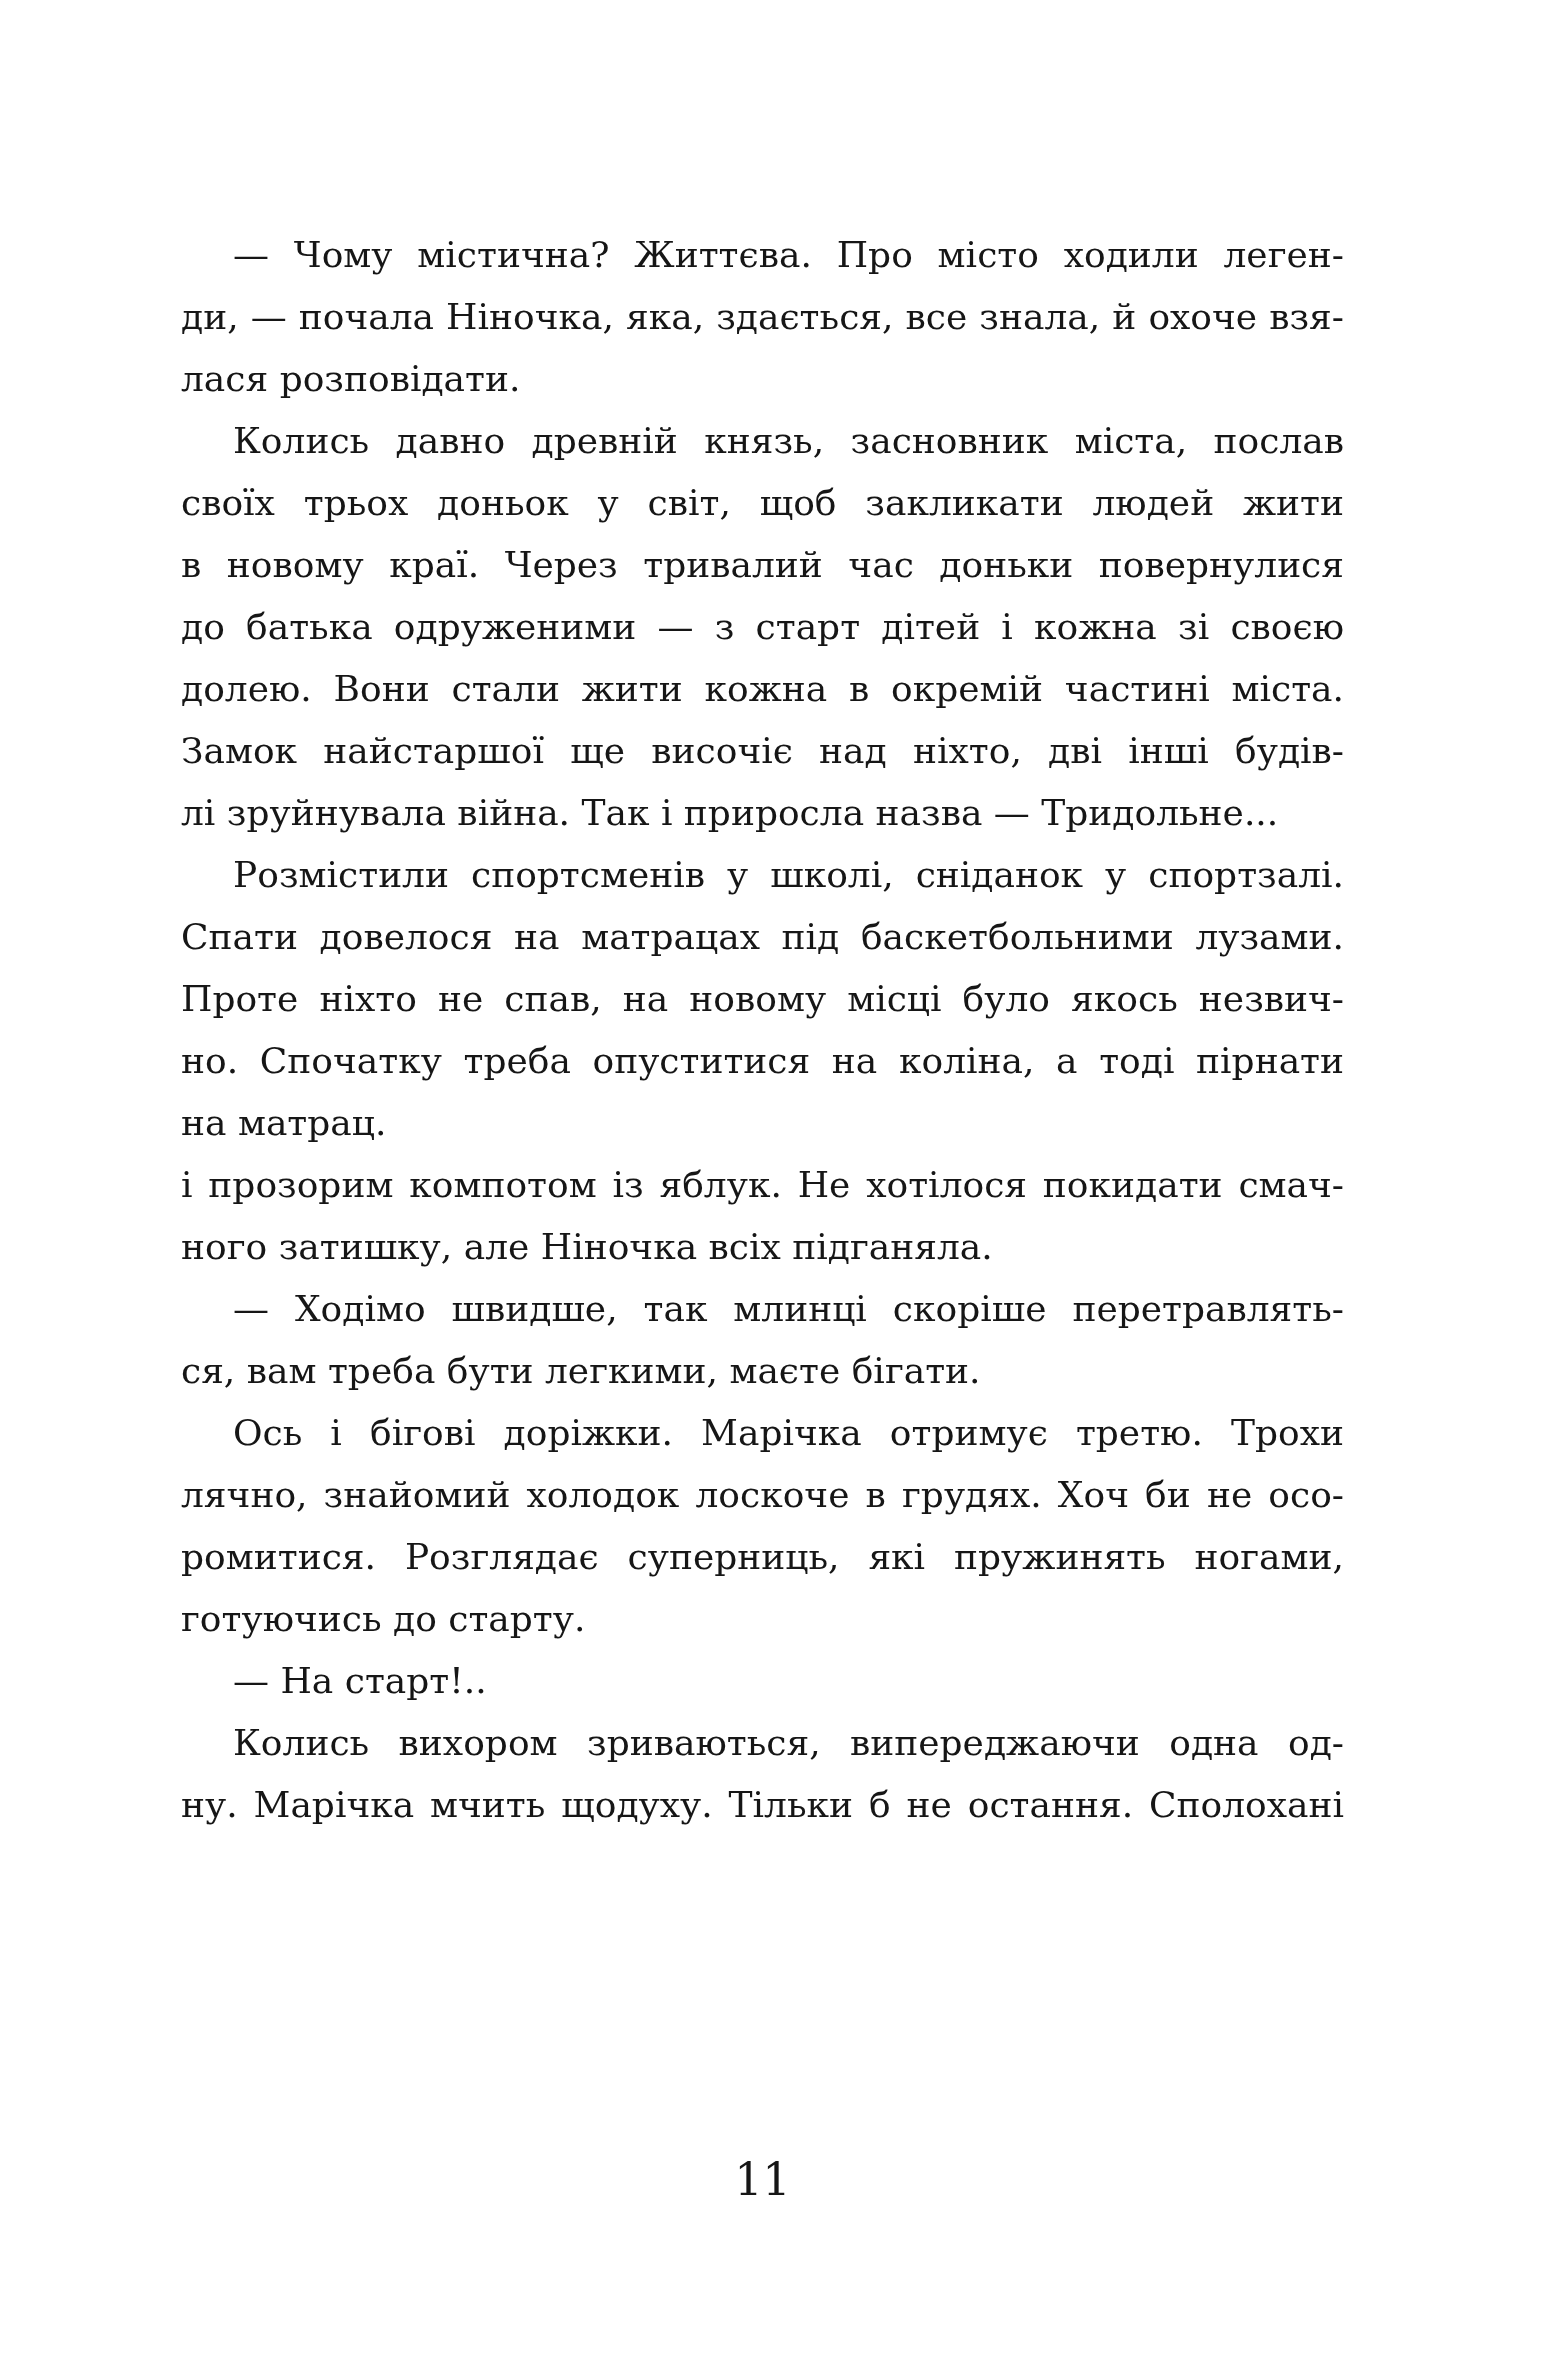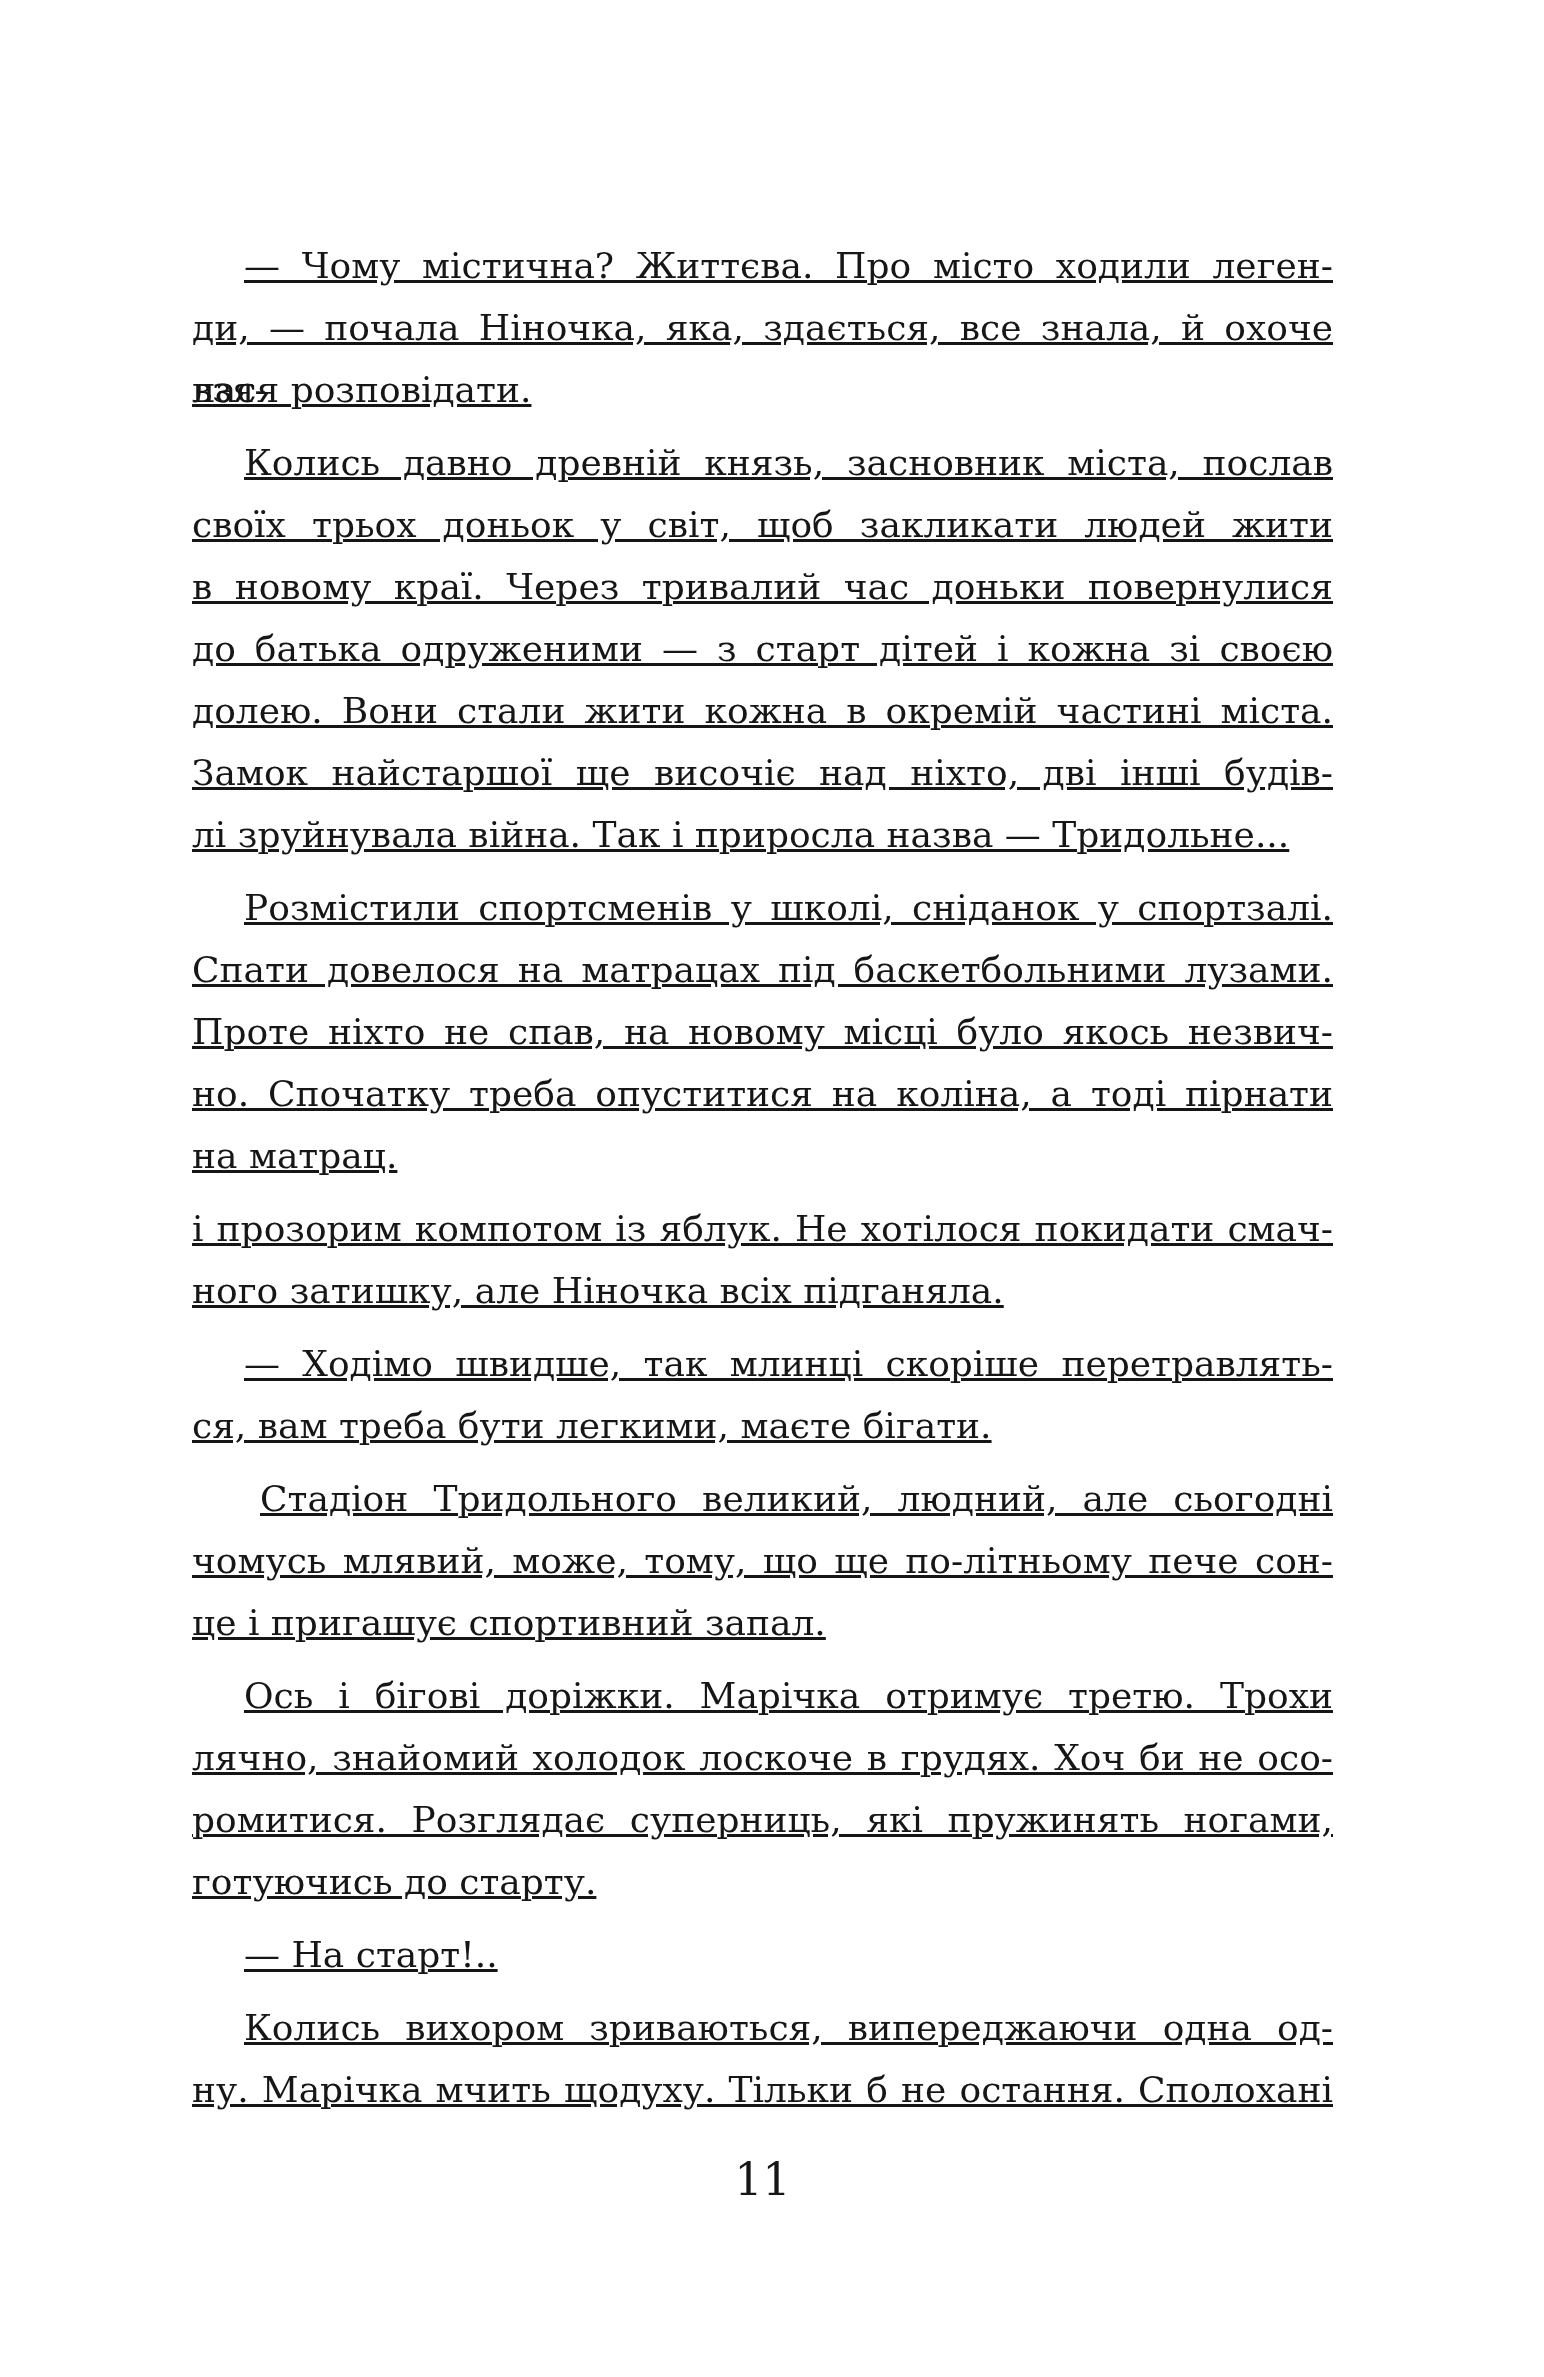--- a/index.html
+++ b/index.html
@@ -21,23 +21,22 @@
   }
   .text-block {
     position: absolute;
     left: 181px;
     top: 224px;
     width: 1163px;
     font-size: 36px;
     line-height: 62px;
   }
   .para {
-    margin: 11px;
+    margin: 0;
     padding: 0;
-    text-decoration: underline;
   }
   .line {
     height: 62px;
     text-align: justify;
     text-align-last: justify;
   }
   .line.lastline {
     text-align: right;
     text-align-last: left;
   }
@@ -84,25 +83,20 @@
         <div class="line lastline">на матрац.</div>
       </div>
       <div class="para">
         <div class="line">і прозорим компотом із яблук. Не хотілося покидати смач-</div>
         <div class="line lastline">ного затишку, але Ніночка всіх підганяла.</div>
       </div>
       <div class="para">
         <div class="line firstline">— Ходімо швидше, так млинці скоріше перетравлять-</div>
         <div class="line lastline">ся, вам треба бути легкими, маєте бігати.</div>
       </div>
-      <div class="para extra-indent">
-        <div class="line firstline">Стадіон Тридольного великий, людний, але сьогодні</div>
-        <div class="line">чомусь млявий, може, тому, що ще по-літньому пече сон-</div>
-        <div class="line lastline">це і пригашує спортивний запал.</div>
-      </div>
       <div class="para">
         <div class="line firstline">Ось і бігові доріжки. Марічка отримує третю. Трохи</div>
         <div class="line">лячно, знайомий холодок лоскоче в грудях. Хоч би не осо-</div>
         <div class="line">ромитися. Розглядає суперниць, які пружинять ногами,</div>
         <div class="line lastline">готуючись до старту.</div>
       </div>
       <div class="para">
         <div class="line firstline lastline">— На старт!..</div>
       </div>
       <div class="para">

